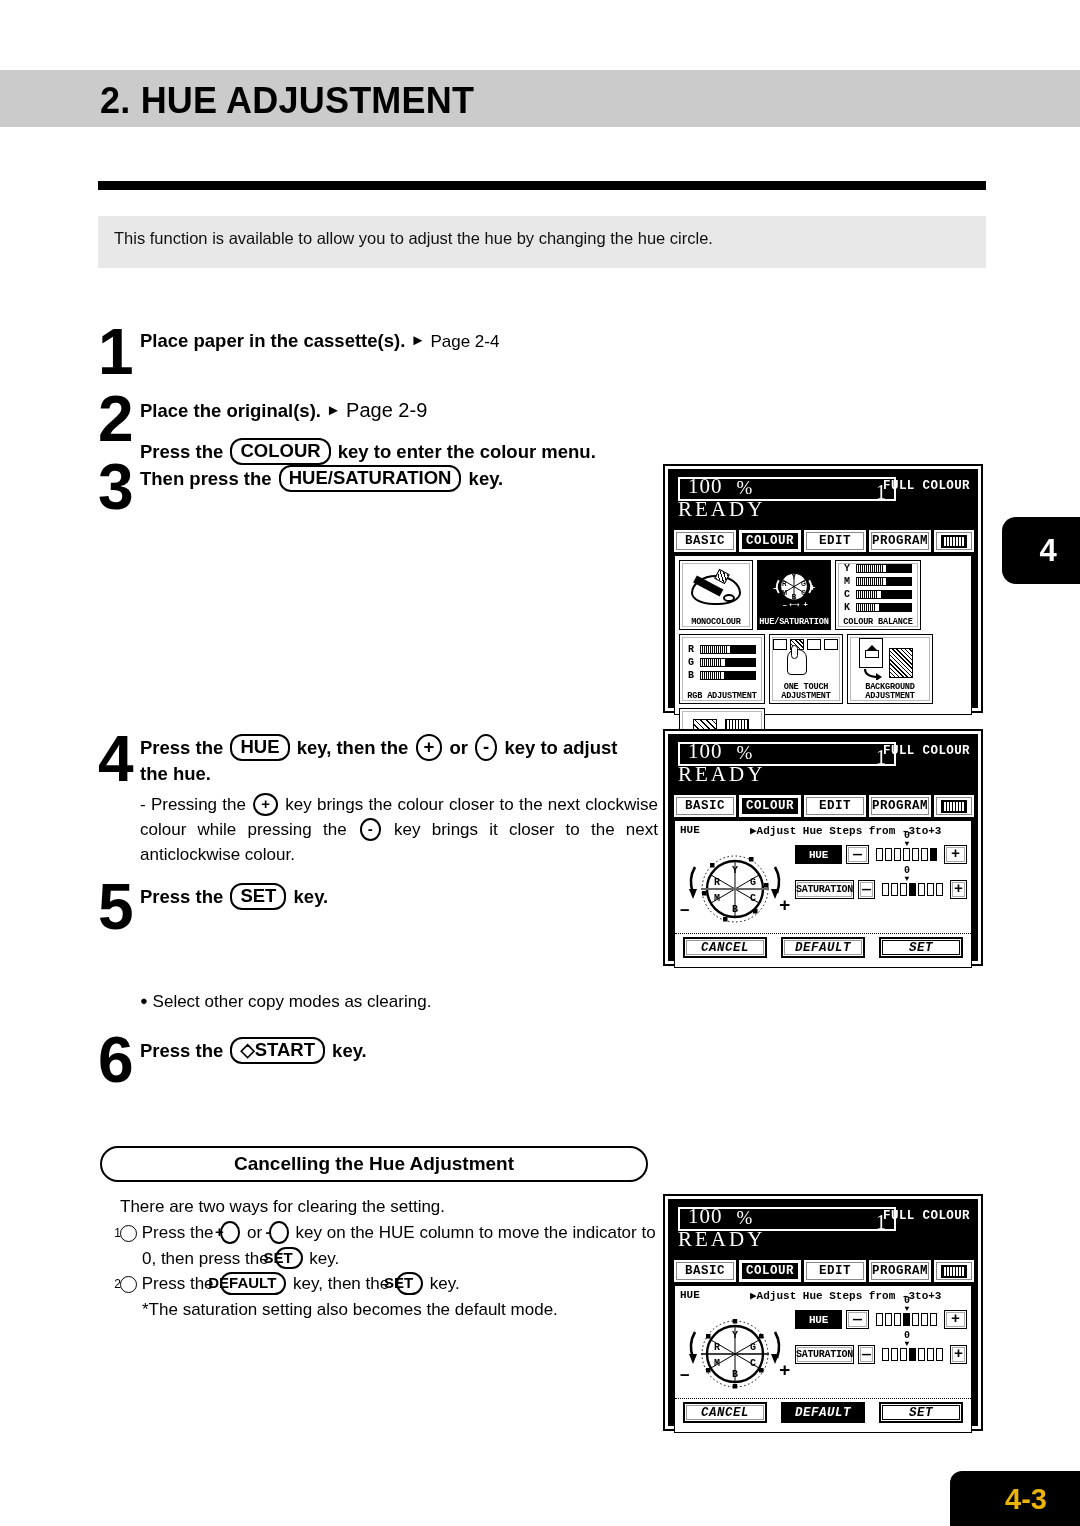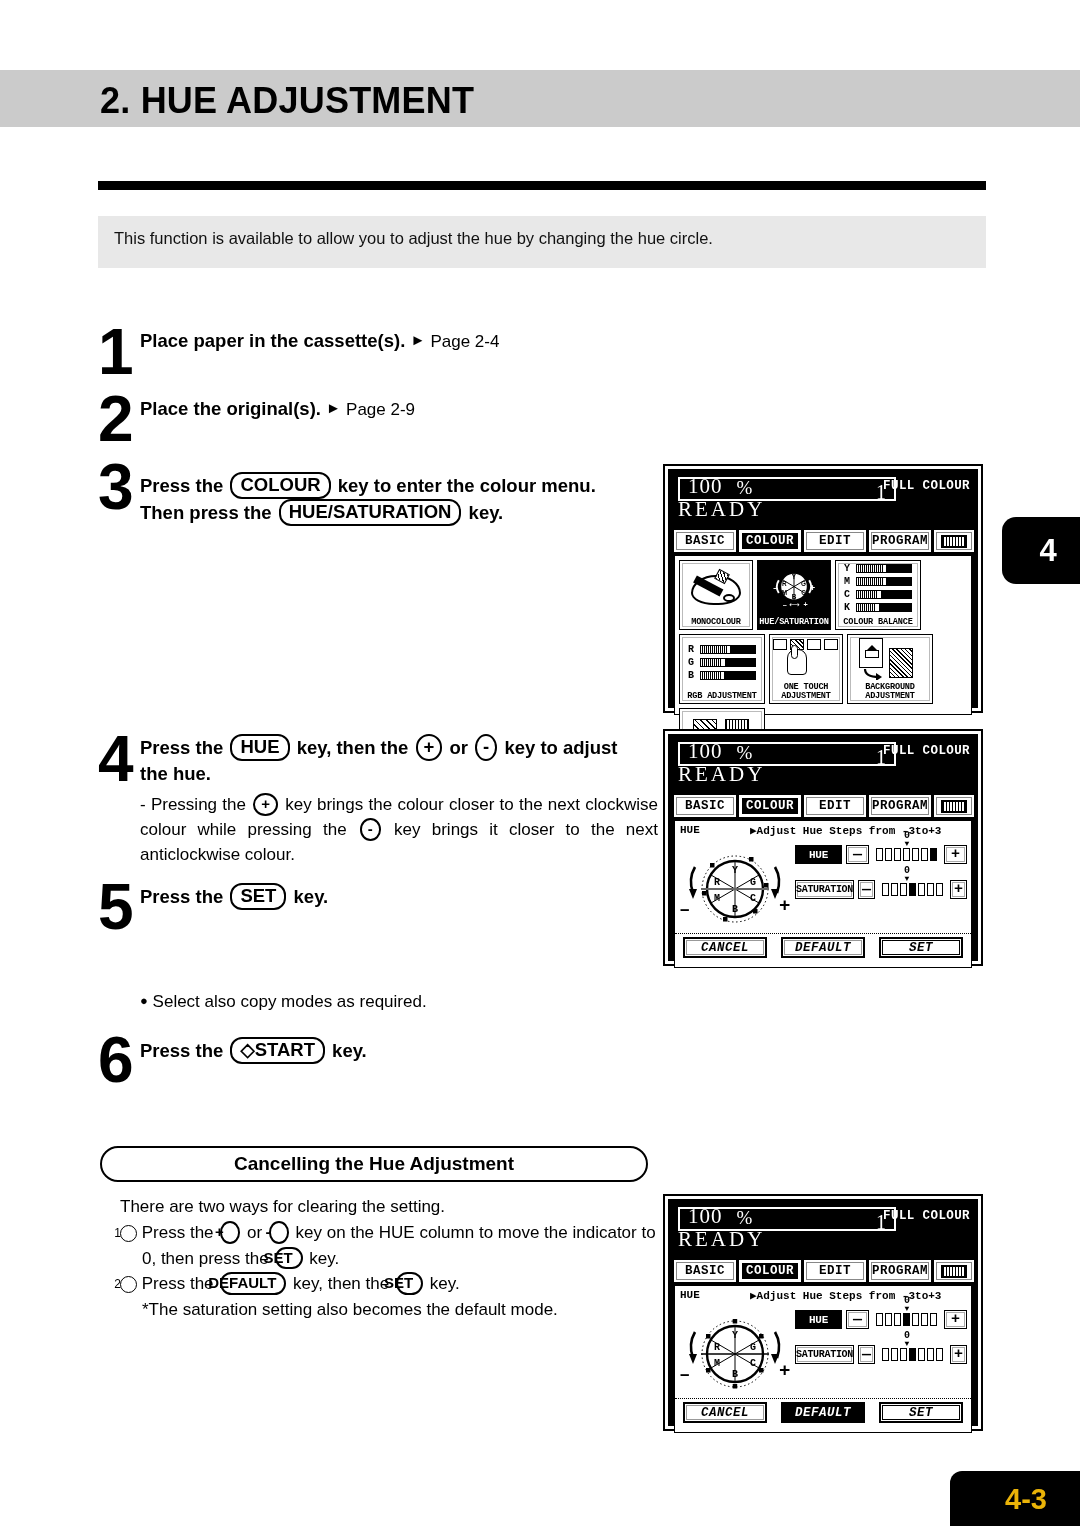--- a/index.html
+++ b/index.html
@@ -263,25 +263,25 @@
   <div class="step-body" style="left:140px; top:300px; width:520px;">
     <span>Place paper in the cassette(s).</span>
     <span class="arrow-r">►</span>
     <span class="lite" style="font-size:17px;">Page 2-4</span>
   </div>
 
   <div class="step-num" style="left:98px; top:367px;">2</div>
   <div class="step-body" style="left:140px; top:368px; width:520px;">
     <span>Place the original(s).</span>
     <span class="arrow-r">►</span>
-    <span class="lite" style="font-size:17px;">Page 2-9</span>
+    <span class="lite" style="font-size:20px;">Page 2-9</span>
   </div>
 
   <div class="step-num" style="left:98px; top:435px;">3</div>
-  <div class="step-body" style="left:140px; top:444px; width:530px;">
+  <div class="step-body" style="left:140px; top:410px; width:530px;">
     <span>Press the</span>
     <span class="key">COLOUR</span>
     <span>key to enter the colour menu.</span><br>
     <span>Then press the</span>
     <span class="key">HUE/SATURATION</span>
     <span>key.</span>
   </div>
 
   <div class="step-num" style="left:98px; top:707px;">4</div>
   <div class="step-body" style="left:140px; top:706px; width:520px;">
@@ -304,21 +304,21 @@
 
   <div class="step-num" style="left:98px; top:855px;">5</div>
   <div class="step-body" style="left:140px; top:855px; width:420px;">
     <span>Press the</span>
     <span class="key">SET</span>
     <span>key.</span>
   </div>
 
   <div class="step-sub" style="left:140px; top:962px; width:460px; font-size:17px;">
     <span style="font-size:13px; vertical-align:2px;">●</span>
-    <span>Select also copy modes as required.</span>
+    <span>Select other copy modes as clearing.</span>
   </div>
 
   <div class="step-num" style="left:98px; top:1008px;">6</div>
   <div class="step-body" style="left:140px; top:1009px; width:420px;">
     <span>Press the</span>
     <span class="key">◇START</span>
     <span>key.</span>
   </div>
 
   <div class="cancel-head">

